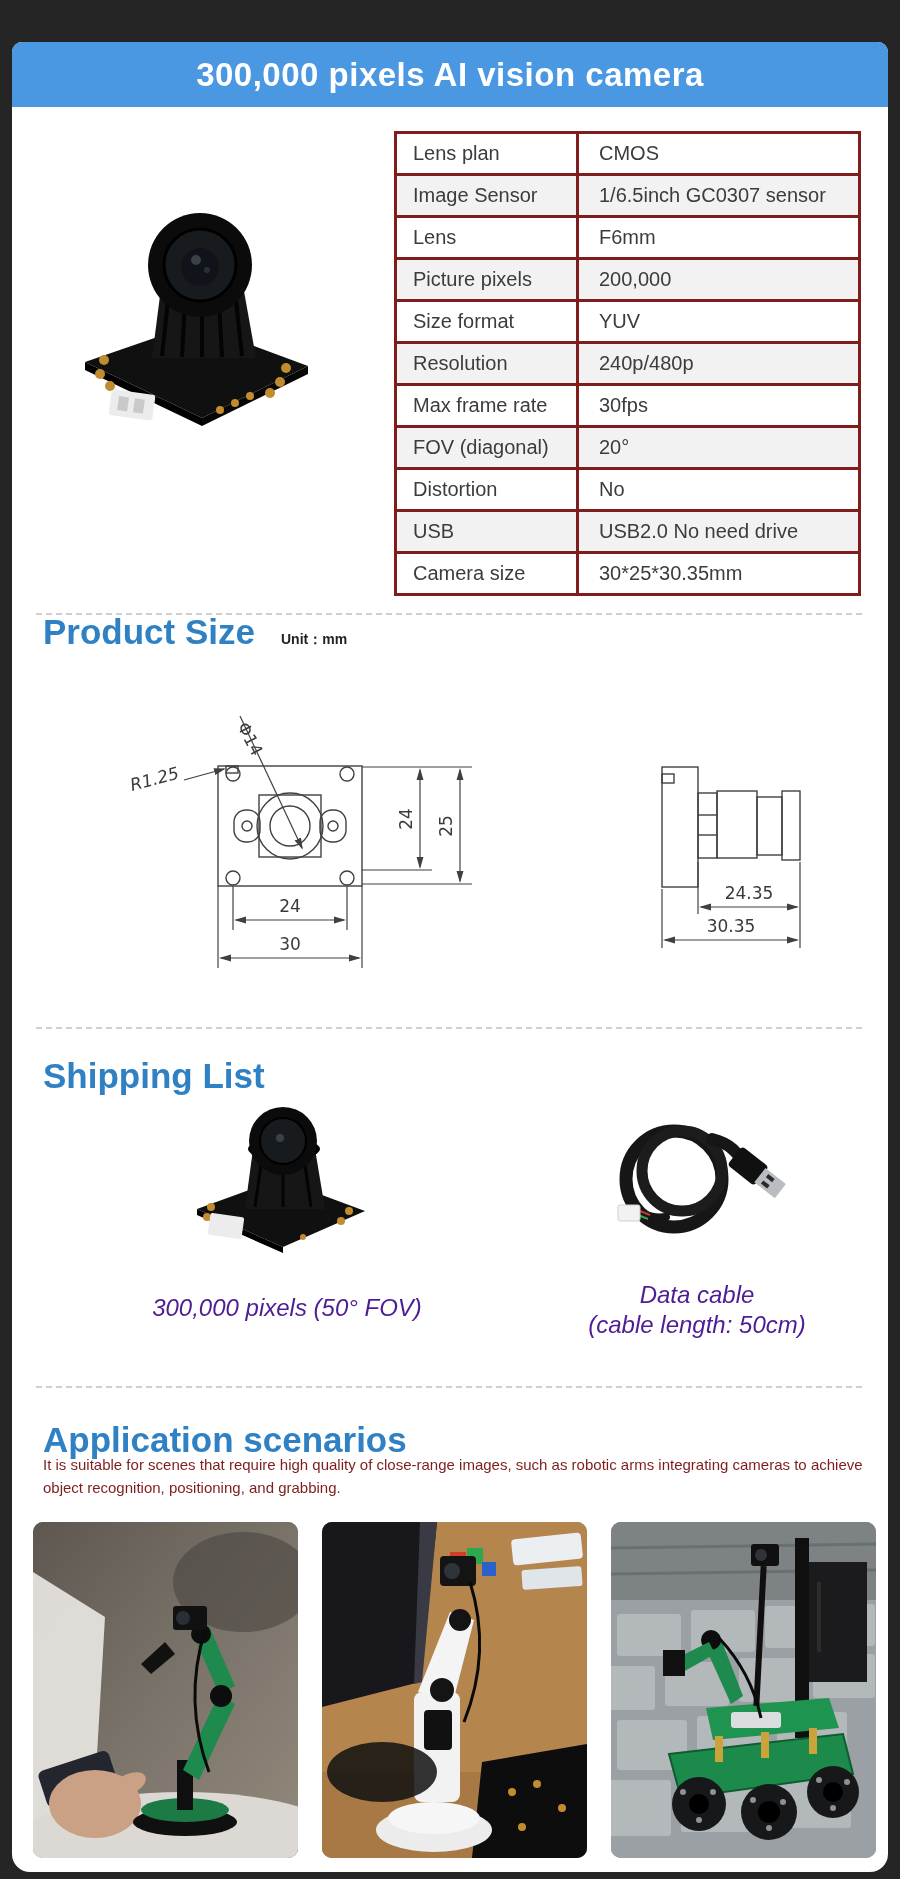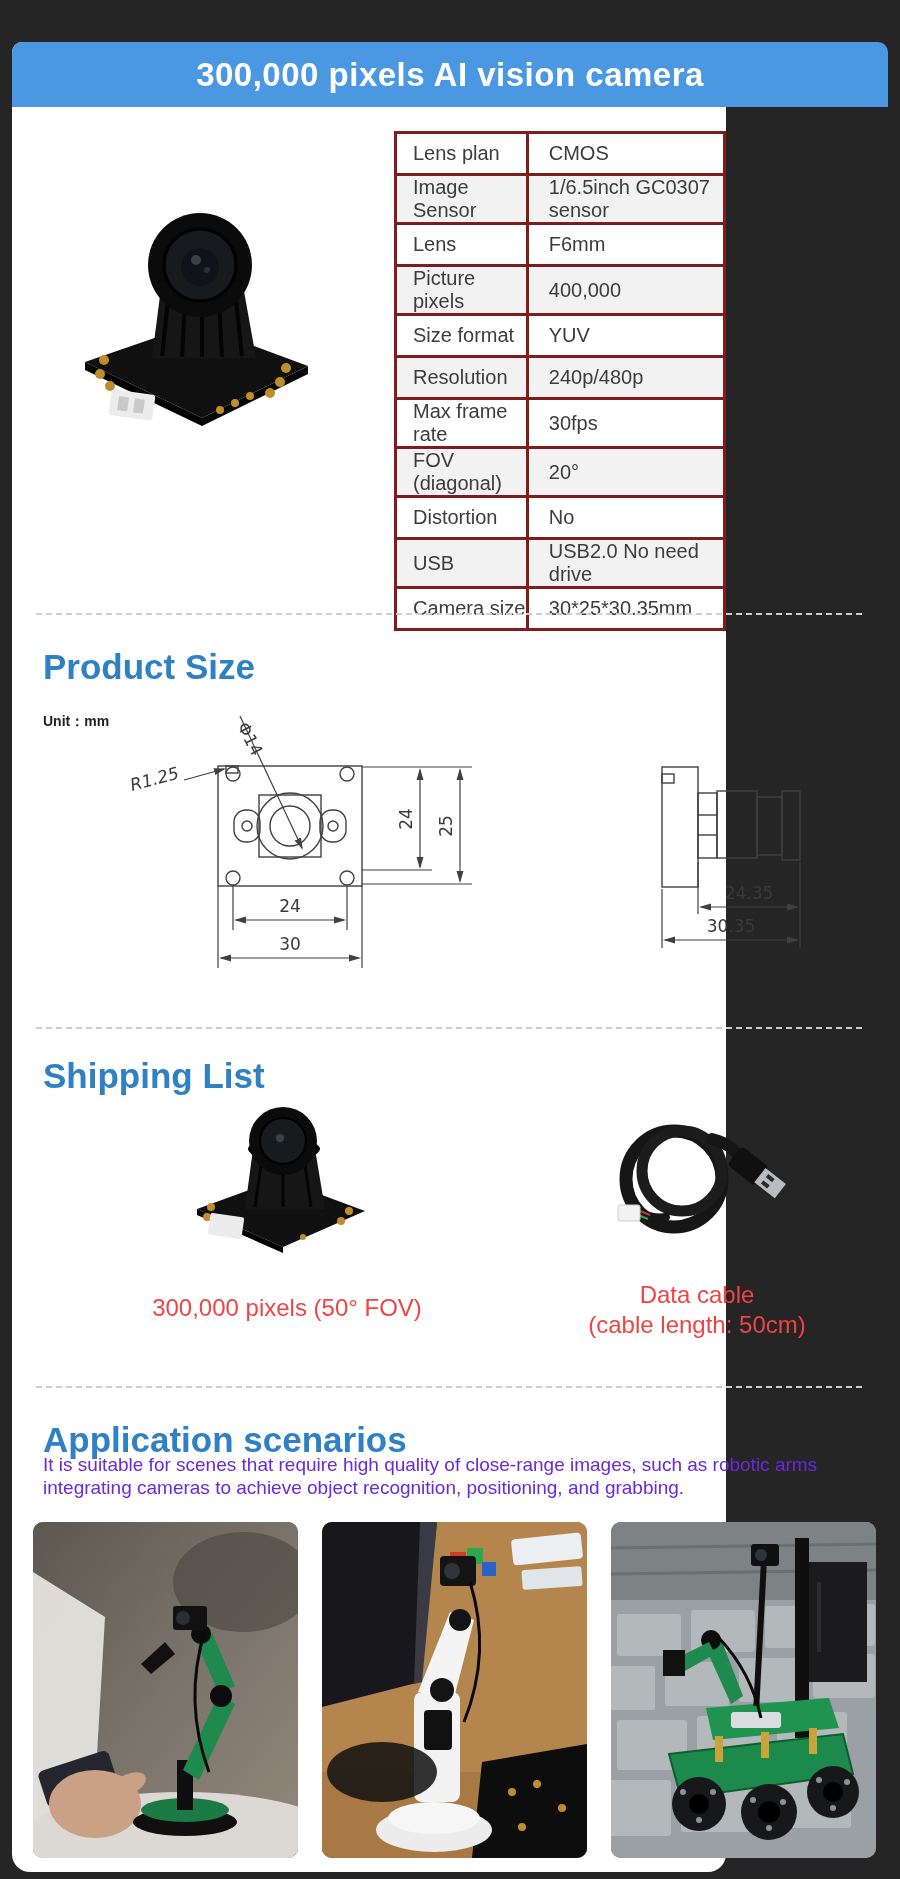--- a/index.html
+++ b/index.html
@@ -1,53 +1,53 @@
 <!DOCTYPE html>
 <html><head>
 <meta charset="utf-8">
 <style>
   * { margin:0; padding:0; box-sizing:border-box; }
   body { font-family:"Liberation Sans", sans-serif; background:#252525; }
   .stage { position:relative; width:900px; height:1879px; background:#252525; overflow:hidden; }
-  .card { position:absolute; left:12px; top:42px; width:714px; height:1830px;
+  .card { position:absolute; left:12px; top:42px; width:876px; height:1830px;
           background:#ffffff; border-radius:10px 10px 18px 18px; }
   .banner { position:absolute; left:0; top:0; width:876px; height:65px; background:#4a97e2;
             border-radius:10px 10px 0 0; display:flex; align-items:center; justify-content:center; }
   .banner-title { color:#ffffff; font-size:33px; font-weight:bold; letter-spacing:0.5px; }
 
   
   .spec { position:absolute; left:382px; top:89px; border-collapse:collapse; }
   .spec td { border:3px solid #7f1d1d; height:42px; font-size:20px; color:#3c3c3c; vertical-align:middle; }
   .spec td.lbl { width:182px; padding-left:16px; }
   .spec td.val { width:282px; padding-left:20px; }
   .spec tr:nth-child(even) { background:#f2f2f2; }
 
   .product-photo { position:absolute; left:58px; top:168px; width:250px; height:255px; }
 
   .sep { position:absolute; left:24px; width:826px; border-top:2px dashed #cfcfcf; height:0; }
   .sep1 { top:571px; } .sep2 { top:985px; } .sep3 { top:1344px; }
 
   .sec-head { position:absolute; left:31px; display:flex; align-items:baseline; gap:26px; }
   .sec-title { color:#2f81c4; font-size:35px; font-weight:bold; }
   .unit { font-size:14px; color:#222222; font-weight:bold; }
-  .h-ps { top:605px;flex-direction:column; } .h-sl { top:1014px; } .h-as { top:1362px;margin-top:16px; }
+  .h-ps { top:570px; } .h-sl { top:1014px; } .h-as { top:1362px;margin-top:16px; }
 
   .drawings { position:absolute; left:0; top:648px; }
   .draw-line { stroke:#404040; stroke-width:1.4; fill:none; }
   .dim-line { stroke:#404040; stroke-width:1.2; fill:none; }
   .dim-text { font-family:"DejaVu Sans", sans-serif; font-size:17px; fill:#3a3a3a; }
 
   .ship-cam { position:absolute; left:171px; top:1065px; }
   .ship-cable { position:absolute; left:580px; top:1065px; }
-  .cap { position:absolute; text-align:center; font-size:24px; color:#ef4444; }
+  .cap { position:absolute; text-align:center; font-size:24px; color:#4c1d95;font-style:italic; }
   .cap-cam { left:105px; top:1252px; width:340px; }
   .cap-cable { left:525px; top:1238px; width:320px; line-height:30px; }
 
-  .app-desc { position:absolute; left:31px; top:1411px; width:824px; font-size:19px;
-              line-height:23px; color:#6d28d9; }
+  .app-desc { position:absolute; left:31px; top:1411px; width:824px; font-size:15px;
+              line-height:23px; color:#7f1d1d; }
 
   .photos { position:absolute; left:21px; top:1480px; display:flex; gap:24px; }
   .photo { width:265px; height:336px; border-radius:10px; overflow:hidden; background:#777; }
   .photo svg { display:block; }
 </style>
 </head>
 <body>
 
 <div class="stage">
   <div class="card">
@@ -99,21 +99,21 @@
         <tr>
             <td class="lbl">Image Sensor</td>
             <td class="val">1/6.5inch GC0307 sensor</td>
           </tr>
         <tr>
             <td class="lbl">Lens</td>
             <td class="val">F6mm</td>
           </tr>
         <tr>
             <td class="lbl">Picture pixels</td>
-            <td class="val">400,000</td>
+            <td class="val">200,000</td>
           </tr>
         <tr>
             <td class="lbl">Size format</td>
             <td class="val">YUV</td>
           </tr>
         <tr>
             <td class="lbl">Resolution</td>
             <td class="val">240p/480p</td>
           </tr>
         <tr>

